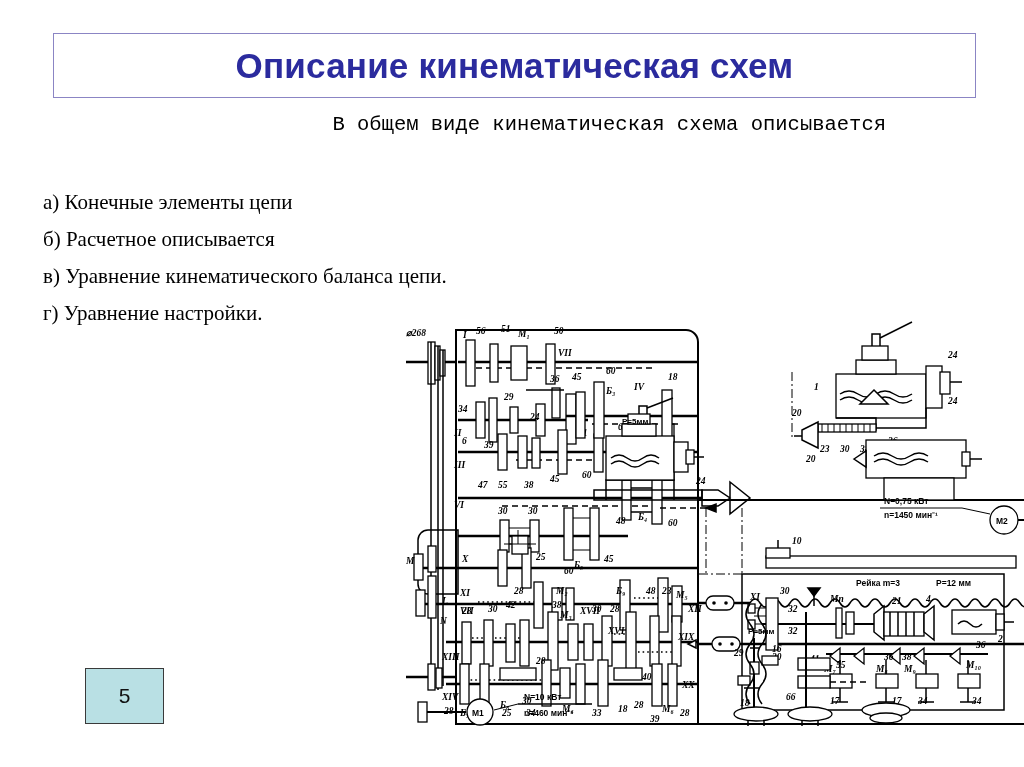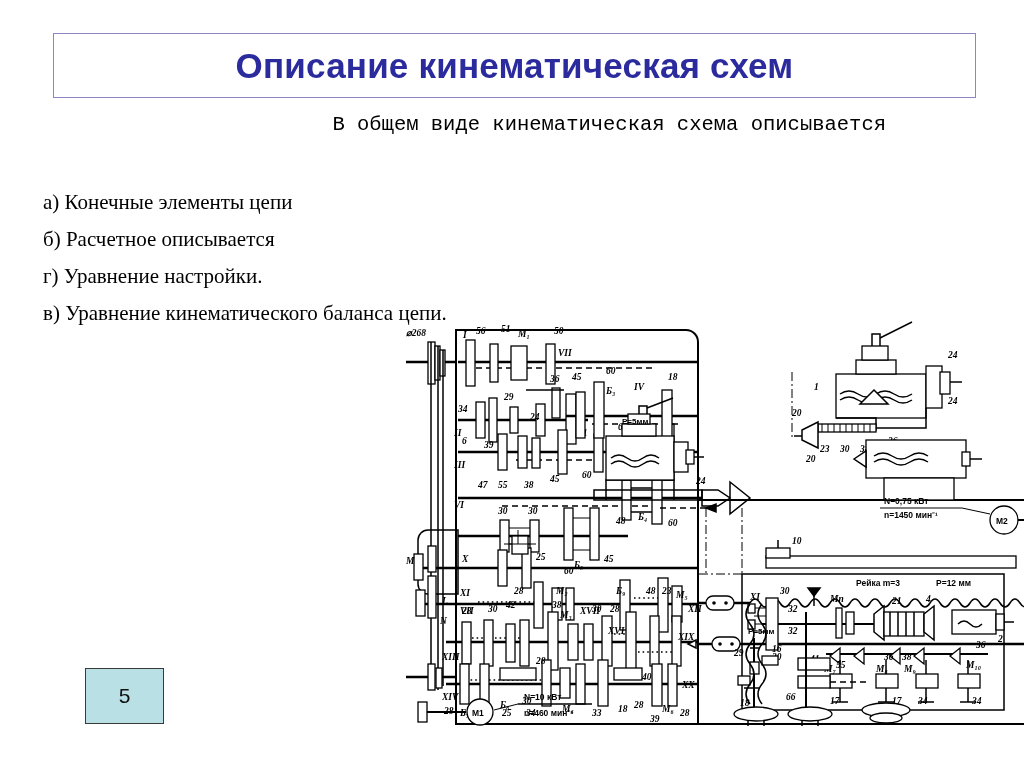--- a/index.html
+++ b/index.html
@@ -83,22 +83,22 @@
 
   <div class="title-box">
     <div class="title-text">Описание кинематическая схем</div>
   </div>
 
   <div class="intro" id="intro1">В общем виде кинематическая схема описывается</div>
 
   <div class="bullets">
     <div class="bullet">а) Конечные элементы цепи</div>
     <div class="bullet">б) Расчетное описывается</div>
+    <div class="bullet">в) Уравнение кинематического баланса цепи.</div>
     <div class="bullet">г) Уравнение настройки.</div>
-    <div class="bullet">в) Уравнение кинематического баланса цепи.</div>
   </div>
 
   <div class="page-badge">
     <span>5</span>
   </div>
 
   <div class="diagram">
   <svg viewBox="0 0 662 432" xmlns="http://www.w3.org/2000/svg">
     <defs>
       <style>

